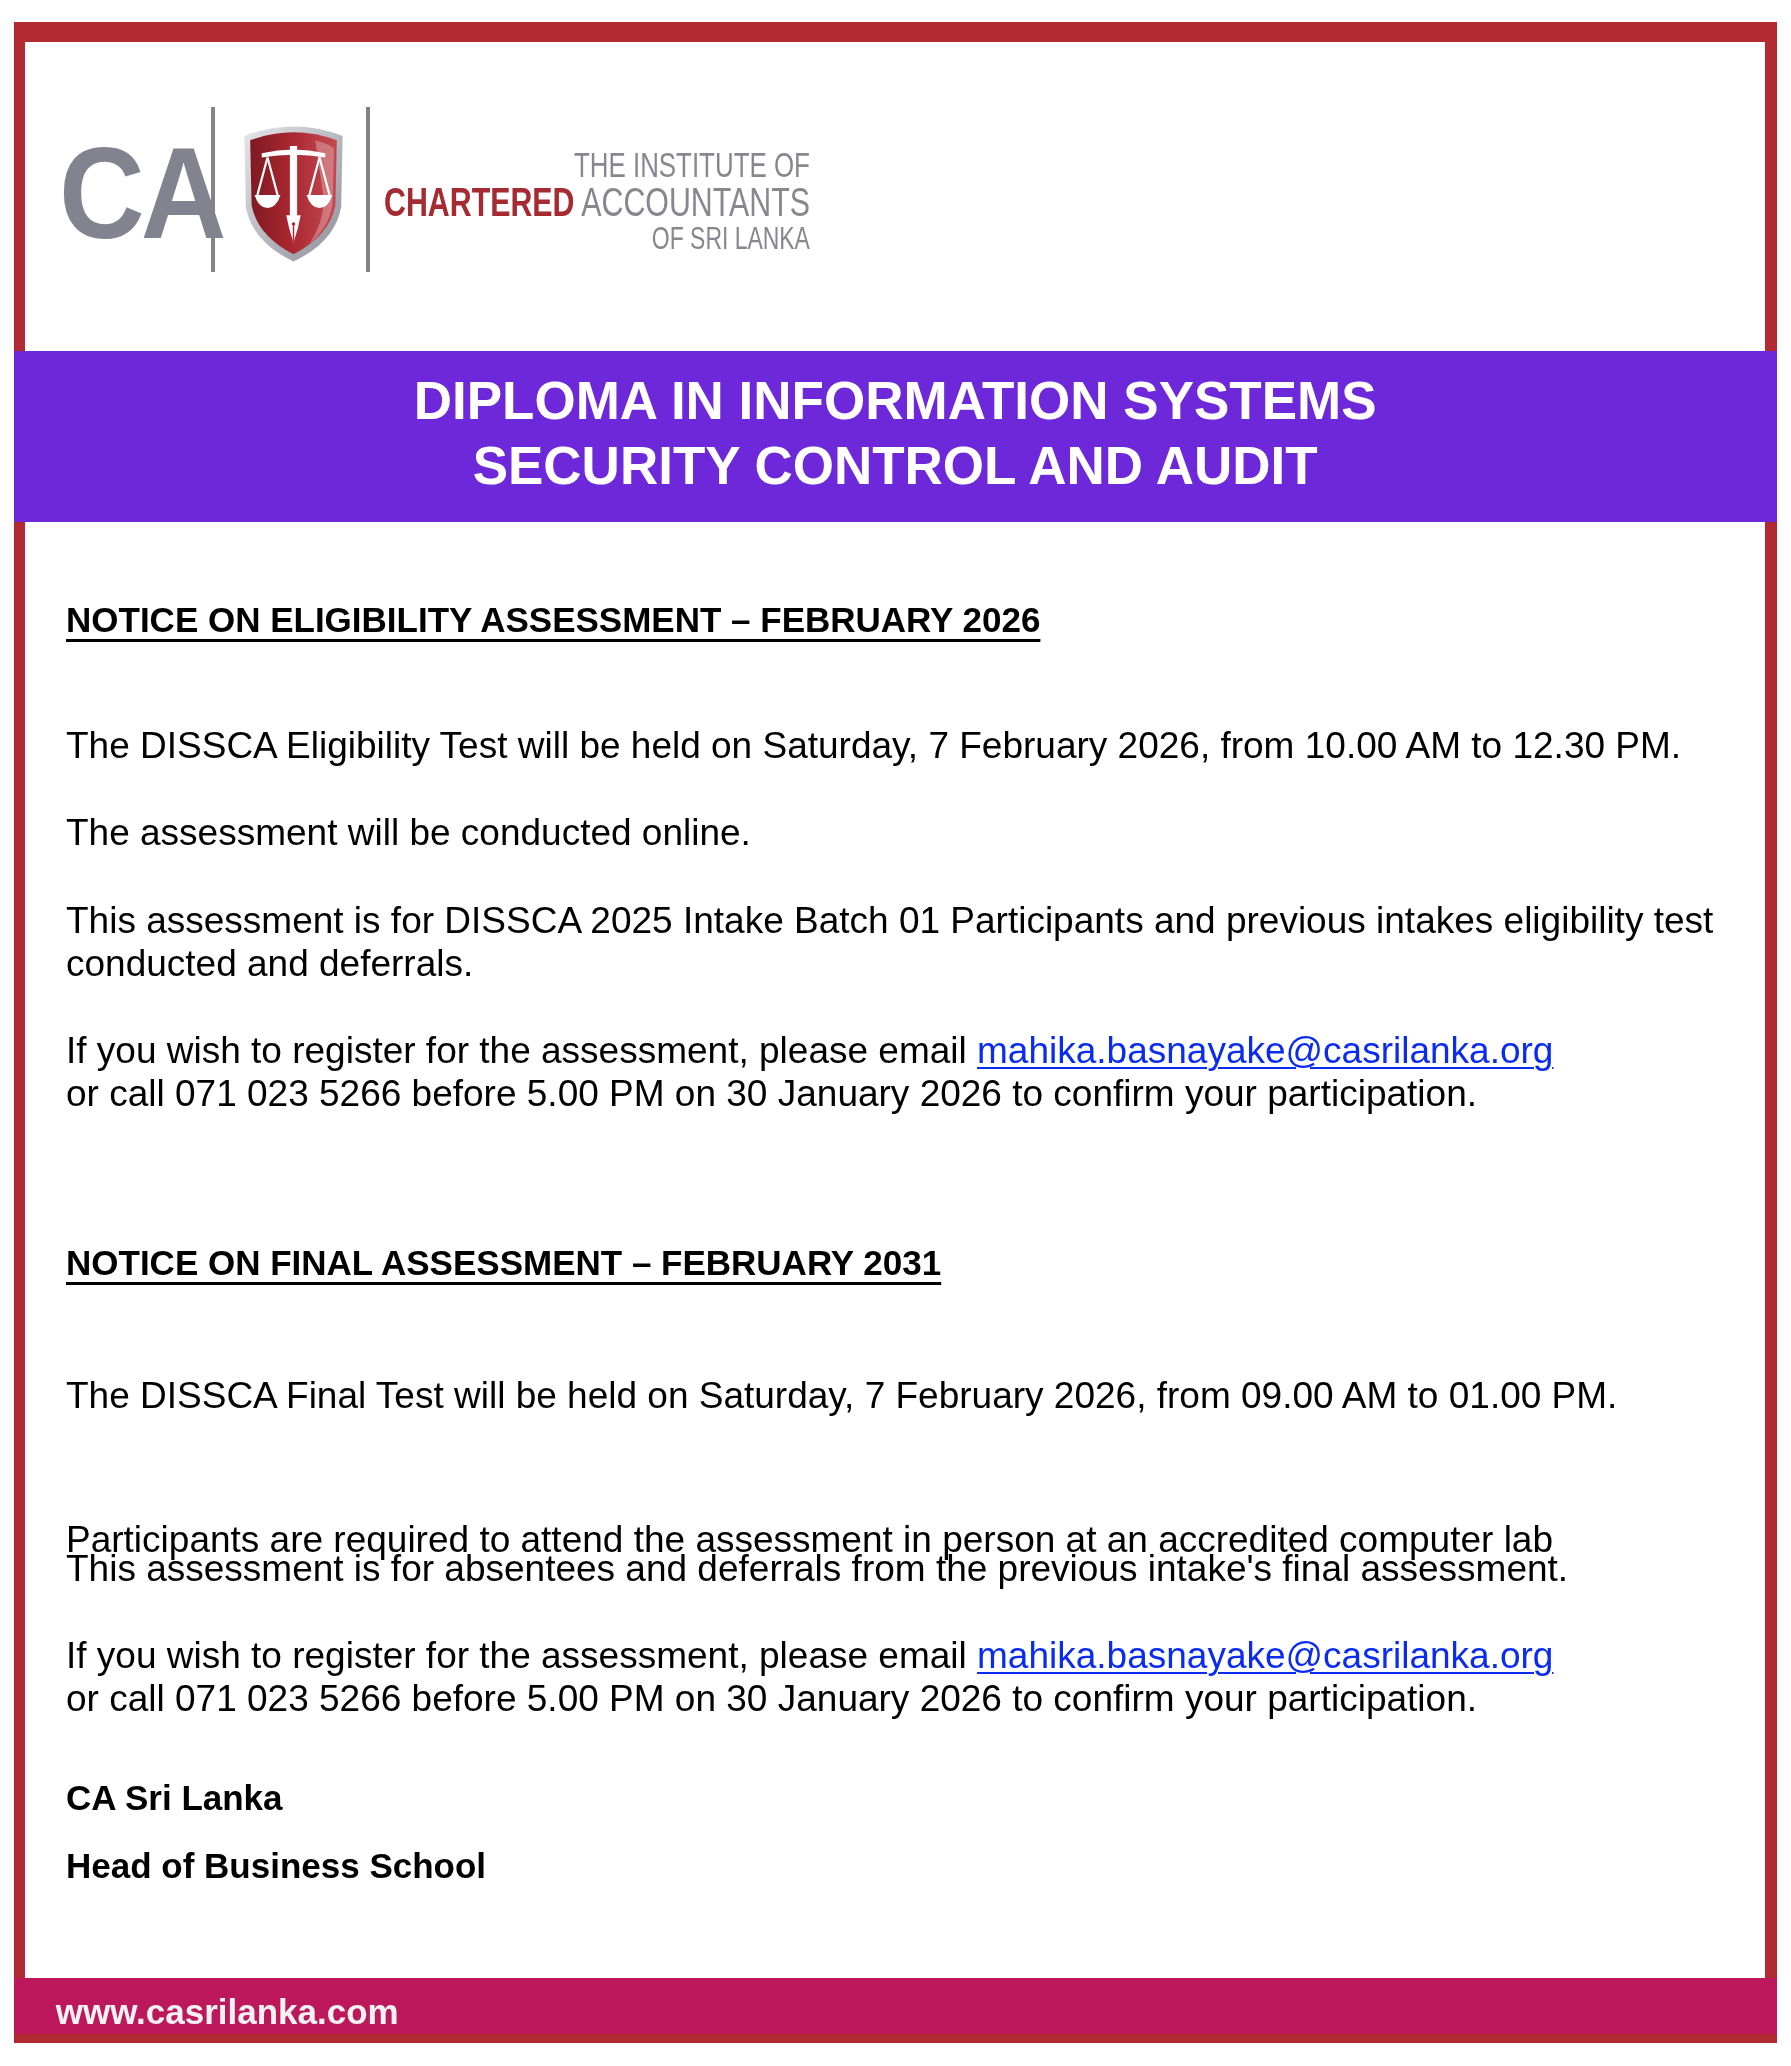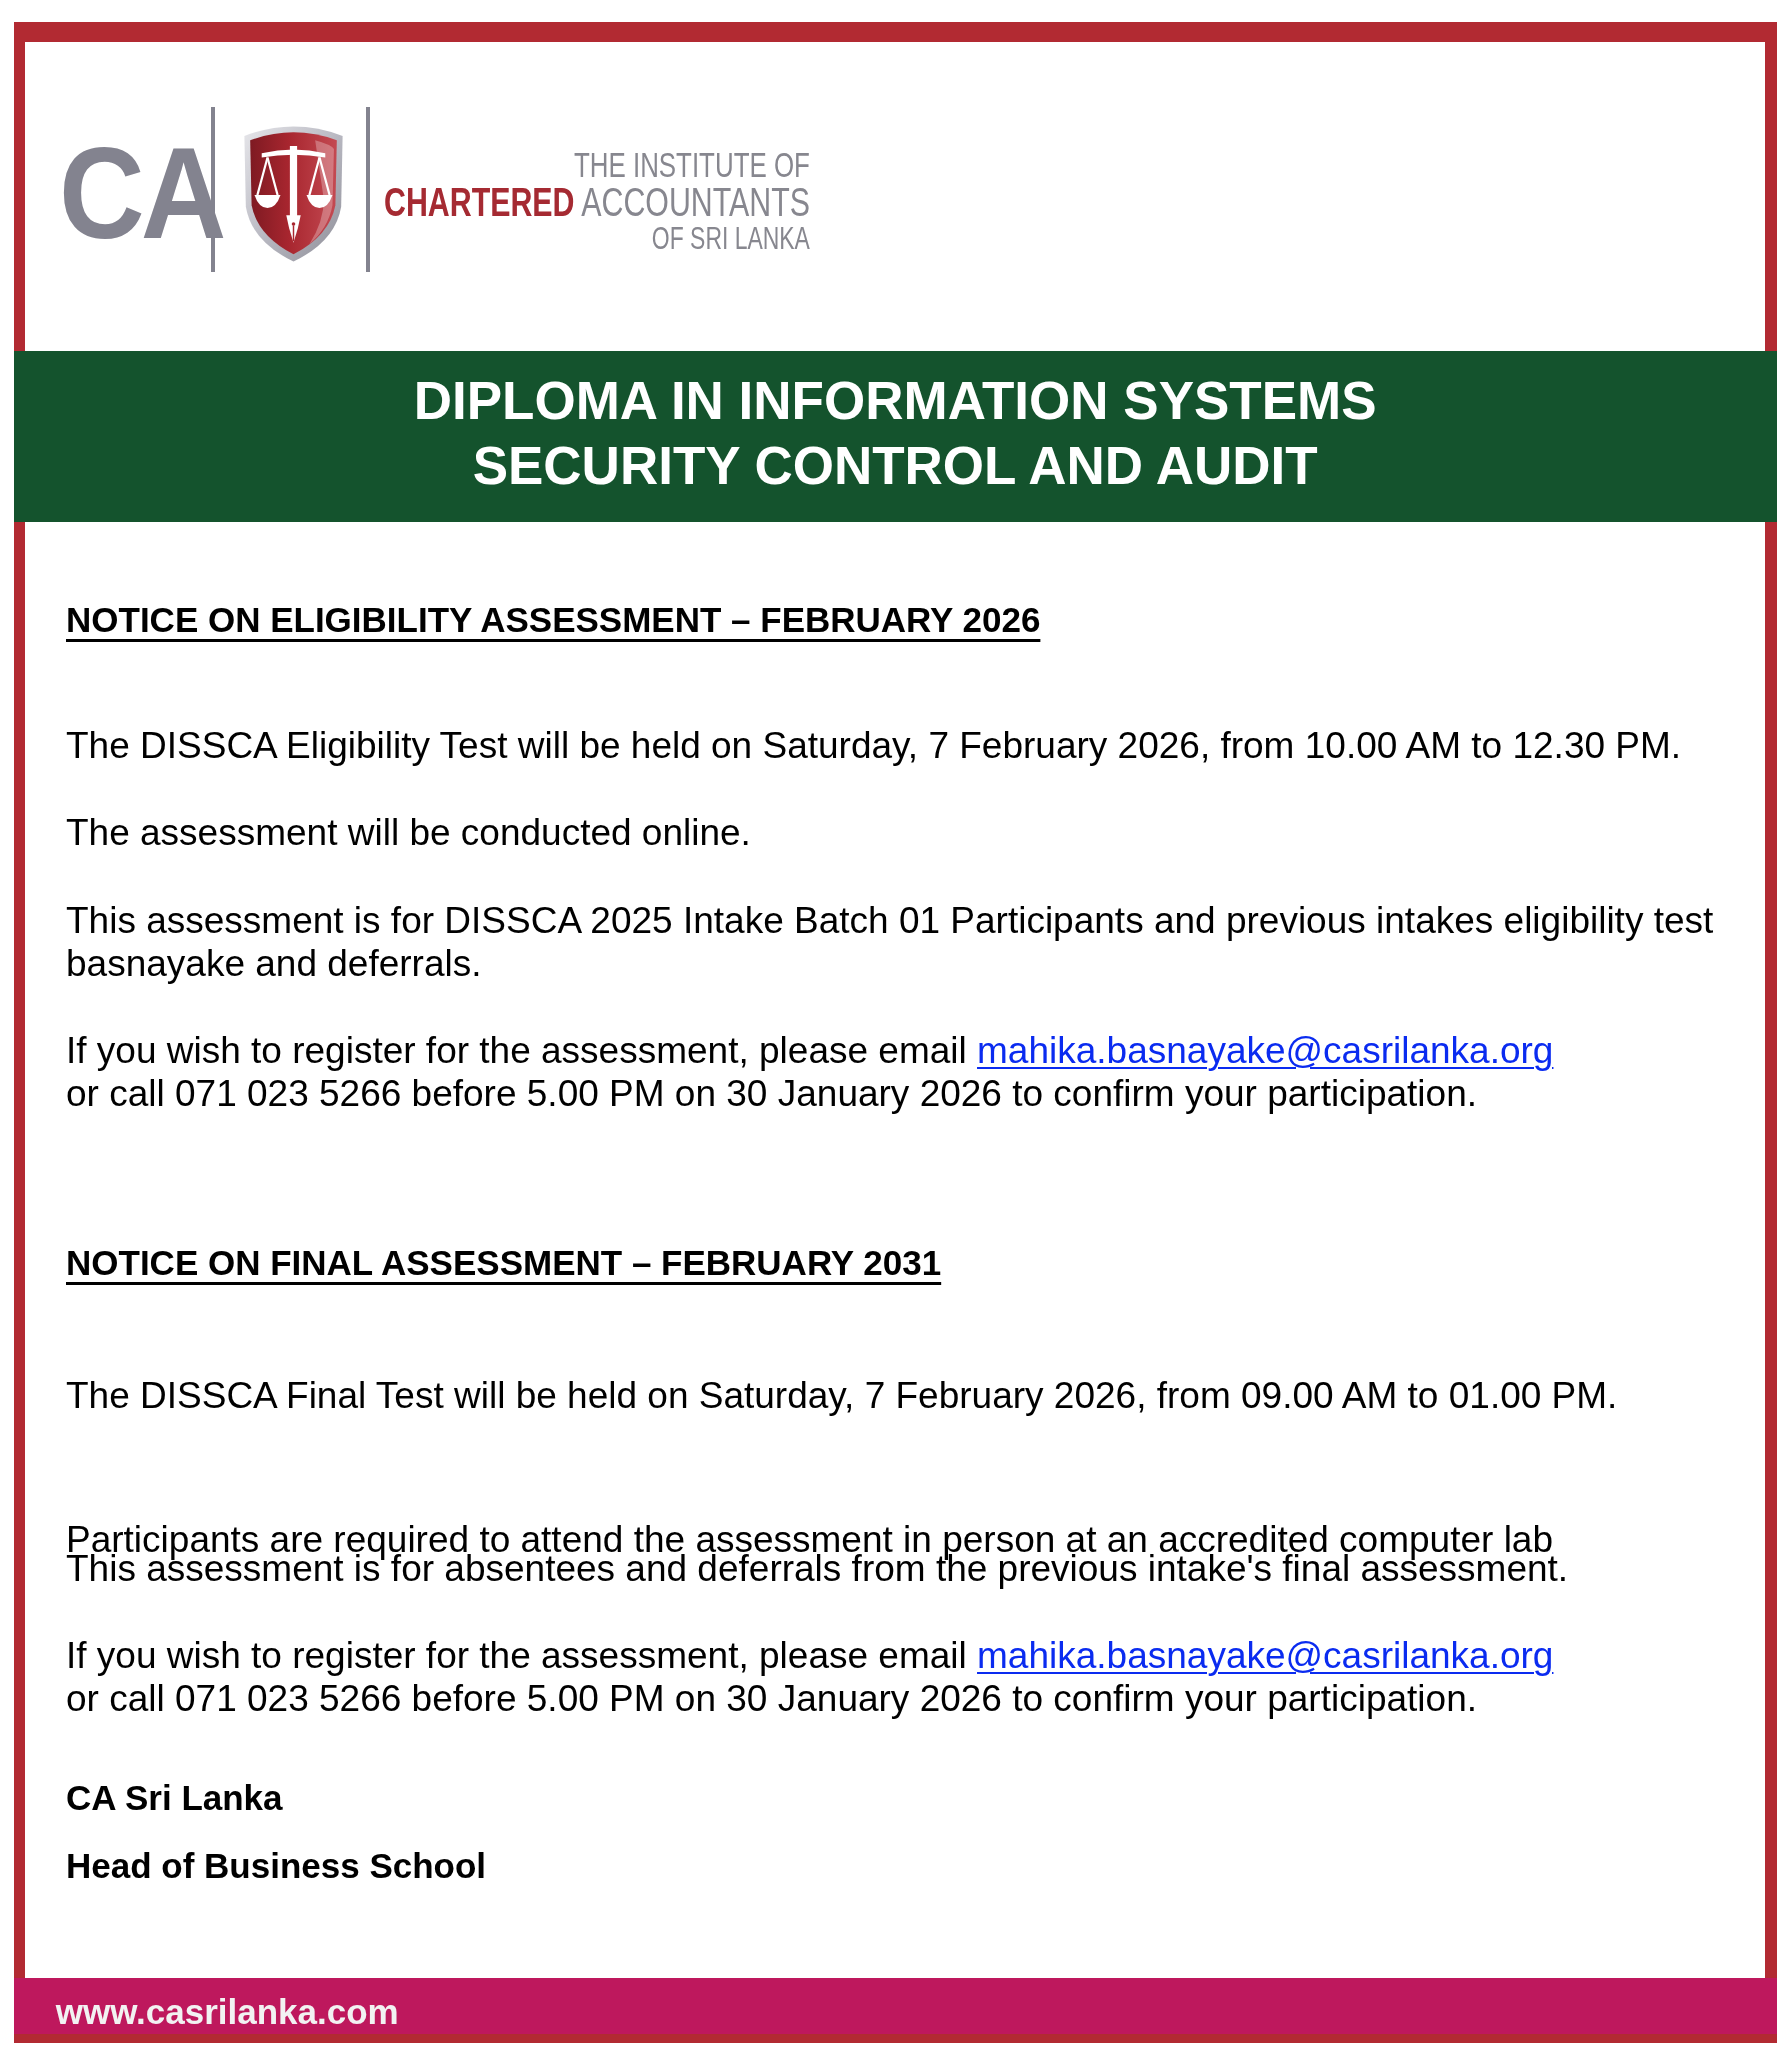--- a/index.html
+++ b/index.html
@@ -22,21 +22,21 @@
     .logo-shield { position: absolute; left: 240px; top: 120px; width: 107px; height: 143px; }
     .logo-text { position: absolute; left: 384px; top: 147px; color: #87878F; }
     .logo-text .l { display: block; white-space: nowrap; transform-origin: left top; }
     .logo-text .l1 { font-size: 35px; line-height: 36px; transform: scaleX(0.74); }
     .logo-text .l2 { font-size: 41px; line-height: 39px; transform: scaleX(0.74); margin-top: 0px; }
     .logo-text .l3 { font-size: 31px; line-height: 33px; transform: scaleX(0.74); }
     .logo-text .red { color: #A52A32; font-weight: bold; }
 
     
     .banner { position: absolute; left: 13.7px; top: 351px; width: 1763px; height: 171px;
-              background: #14532d; color: #fff; text-align: center; }
+              background: #6d28d9; color: #fff; text-align: center; }
     .banner .t { display: block; font-weight: bold; font-size: 53px; line-height: 65px;
                  white-space: nowrap; }
     .banner .t1 { margin-top: 17.3px; }
     .h { position: absolute; left: 66px; font-weight: bold; font-size: 35px; line-height: 40px;
          white-space: nowrap; text-decoration: underline; text-decoration-thickness: 2.9px;
          text-underline-offset: 7.2px; }
     .p { position: absolute; left: 66px; font-size: 37px; line-height: 43px; white-space: nowrap; }
     .p a { color: #0A2BF0; text-decoration: underline; text-decoration-thickness: 2.2px;
            text-underline-offset: 4.3px; }
     .sig { position: absolute; left: 66px; font-weight: bold; font-size: 35px; line-height: 43px; white-space: nowrap; }
@@ -98,21 +98,21 @@
 
 <div class="banner">
   <span class="t t1">DIPLOMA IN INFORMATION SYSTEMS</span>
   <span class="t t2">SECURITY CONTROL AND AUDIT</span>
 </div>
 
 <div class="h" style="top:600px">NOTICE ON ELIGIBILITY ASSESSMENT – FEBRUARY 2026</div>
 <div class="p" style="top:724px">The DISSCA Eligibility Test will be held on Saturday, 7 February 2026, from 10.00 AM to 12.30 PM.</div>
 <div class="p" style="top:811px">The assessment will be conducted online.</div>
 <div class="p" style="top:899px">This assessment is for DISSCA 2025 Intake Batch 01 Participants and previous intakes eligibility test</div>
-<div class="p" style="top:942px">basnayake and deferrals.</div>
+<div class="p" style="top:942px">conducted and deferrals.</div>
 <div class="p" style="top:1029px"><span>If you wish to register for the assessment, please email </span><a href="#">mahika.basnayake@casrilanka.org</a></div>
 <div class="p" style="top:1072px">or call 071 023 5266 before 5.00 PM on 30 January 2026 to confirm your participation.</div>
 
 <div class="h" style="top:1243px">NOTICE ON FINAL ASSESSMENT – FEBRUARY 2031</div>
 <div class="p" style="top:1374px">The DISSCA Final Test will be held on Saturday, 7 February 2026, from 09.00 AM to 01.00 PM.</div>
 <div class="p" style="top:1518px">Participants are required to attend the assessment in person at an accredited computer lab</div>
 <div class="p" style="top:1547px">This assessment is for absentees and deferrals from the previous intake's final assessment.</div>
 <div class="p" style="top:1634px"><span>If you wish to register for the assessment, please email </span><a href="#">mahika.basnayake@casrilanka.org</a></div>
 <div class="p" style="top:1677px">or call 071 023 5266 before 5.00 PM on 30 January 2026 to confirm your participation.</div>
 

